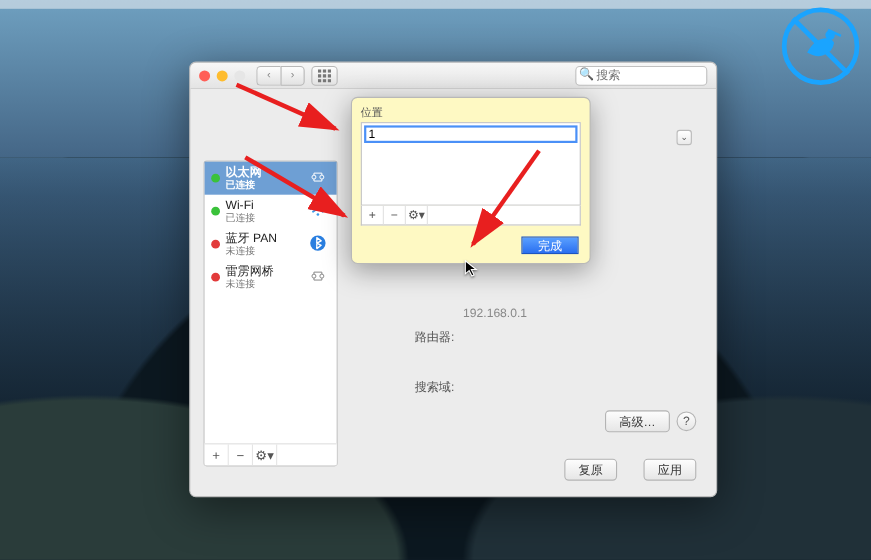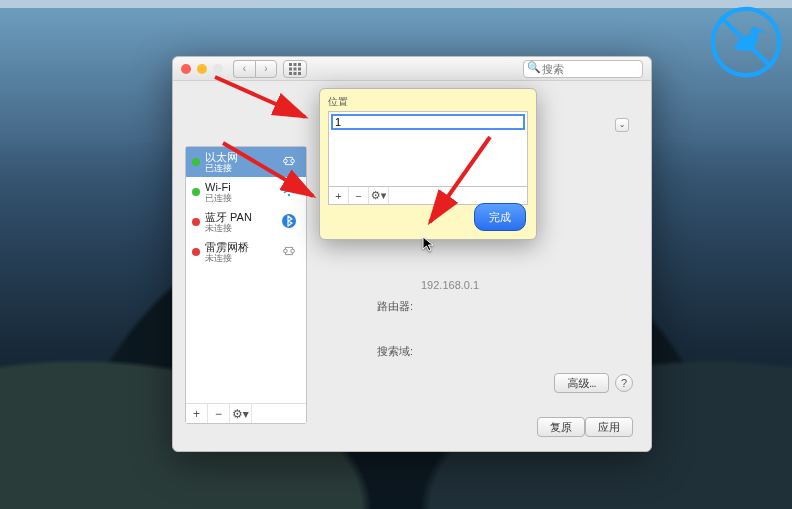--- a/index.html
+++ b/index.html
@@ -35,48 +35,48 @@
 
   .prefs-body{ position:relative; height:calc(100% - 24px); }
 
   
   .sidebar{ position:absolute; left:12px; top:65px; width:122px; height:278px; background:#fff; border:1px solid #c4c4c4; border-radius:3px; }
   .sb-item{ display:flex; align-items:center; height:30px; padding:0 6px 0 6px; font-size:10px; position:relative;}
   .sb-item .dot{ width:8px; height:8px; border-radius:50%; margin-right:5px; flex:none;}
   .sb-item .dot.green{ background:#3ac23a;} .sb-item .dot.red{ background:#e23b3b;}
   .sb-item .txts{ flex:1; line-height:1.15;}
   .sb-item .name{ font-size:11px; color:#222;}
-  .sb-item.sel .name, .sb-item.sel .sub{ color:#fff;}
+  .sb-item.sel .name, .sb-item.sel .sub{ color:#fff;font-weight:bold;}
   .sb-item .sub{ font-size:9px; color:#777;}
   .sb-item .ic{ width:22px; text-align:center; flex:none;}
   .sb-item.sel{ background:#6e9fd4;}
   .sb-foot{ position:absolute; bottom:0; left:0; right:0; height:20px; border-top:1px solid #dedede; display:flex; align-items:center; background:#fff;}
   .sb-foot .fbtn{ width:22px; height:19px; display:flex; align-items:center; justify-content:center; font-size:12px; color:#555; border-right:1px solid #e5e5e5;}
 
   
   .detail{ position:absolute; left:150px; top:60px; right:18px; bottom:56px; }
   .rowline{ display:flex; font-size:11px; color:#333; margin-bottom:10px;}
   .rowline .lab{ width:98px; text-align:right; padding-right:8px; color:#555;margin-top:20px;}
   .rowline .val{ color:#888; flex:1;}
   .top-status{ position:absolute; left:204px; top:36px; right:22px; display:flex; font-size:11px; color:#333; align-items:center;}
   .top-status .dd{ margin-left:auto; width:14px; height:14px; border:1px solid #bbb; border-radius:3px; background:linear-gradient(#fff,#eaeaea); display:flex;align-items:center;justify-content:center;font-size:8px;color:#555;}
   .adv-row{ position:absolute; right:18px; bottom:58px; display:flex; align-items:center; gap:6px;}
-  .mac-btn{ height:20px; padding:0 12px; font-size:11px; background:linear-gradient(#fdfdfd,#e6e6e6); border:1px solid #b4b4b4; border-radius:4px; color:#333;font-family:Liberation Mono, monospace;}
+  .mac-btn{ height:20px; padding:0 12px; font-size:11px; background:linear-gradient(#fdfdfd,#e6e6e6); border:1px solid #b4b4b4; border-radius:4px; color:#333;}
   .help-btn{ width:18px;height:18px;border-radius:50%;border:1px solid #b4b4b4;background:linear-gradient(#fdfdfd,#e6e6e6);font-size:11px;color:#555;display:flex;align-items:center;justify-content:center;}
-  .bottom-btns{ position:absolute; right:18px; bottom:14px; display:flex; gap:0;}
+  .bottom-btns{ position:absolute; right:18px; bottom:14px; display:flex; gap:24px;}
 
   
   .popover{ position:absolute; left:300px; top:88px; width:218px; height:152px; background:#fef9c3; border:1px solid #b8b8b8; border-radius:6px; box-shadow:0 6px 24px rgba(0,0,0,0.35); z-index:5;margin-left:19px;}
   .pop-label{ font-size:10px; color:#555; padding:6px 8px 2px;}
   .pop-list{ margin:0 8px; background:#fff; border:1px solid #c4c4c4; height:76px; font-size:11px;}
   .pop-list .edit{ display:block; width:calc(100% - 4px); margin:2px; height:16px; border:2px solid #4a90f7; font-size:11px; padding:0 2px; outline:none;}
   .pop-list .row{ padding:2px 6px; color:#333;}
   .pop-foot{ margin:0 8px; height:18px; border:1px solid #c4c4c4; border-top:none; display:flex; align-items:center; background:#fff;}
   .pop-foot .pbtn{ width:20px; height:17px; display:flex; align-items:center; justify-content:center; font-size:11px; color:#555; border-right:1px solid #e2e2e2;}
-  .pop-done{ position:absolute; right:10px; bottom:8px; height:28px; padding:0 14px; font-size:11px; color:#fff; background:linear-gradient(#5aa0ff,#2a6ff0); border:1px solid #1c54c0; border-radius:10px;}
+  .pop-done{ position:absolute; right:10px; bottom:8px; height:16px; padding:0 14px; font-size:11px; color:#fff; background:linear-gradient(#5aa0ff,#2a6ff0); border:1px solid #1c54c0; border-radius:0;}
   .cursor{ position:absolute; left:422px; top:236px; z-index:8;}
   .cursor svg{width:16px;height:16px;filter:drop-shadow(0 1px 1px rgba(0,0,0,0.5));}
 
   
   .arrow{ position:absolute; z-index:6; pointer-events:none;}
   .arrow svg{ overflow:visible;}
 
   .diamond-ic{ display:inline-block; width:18px;height:14px;}
 </style>
 </head>

